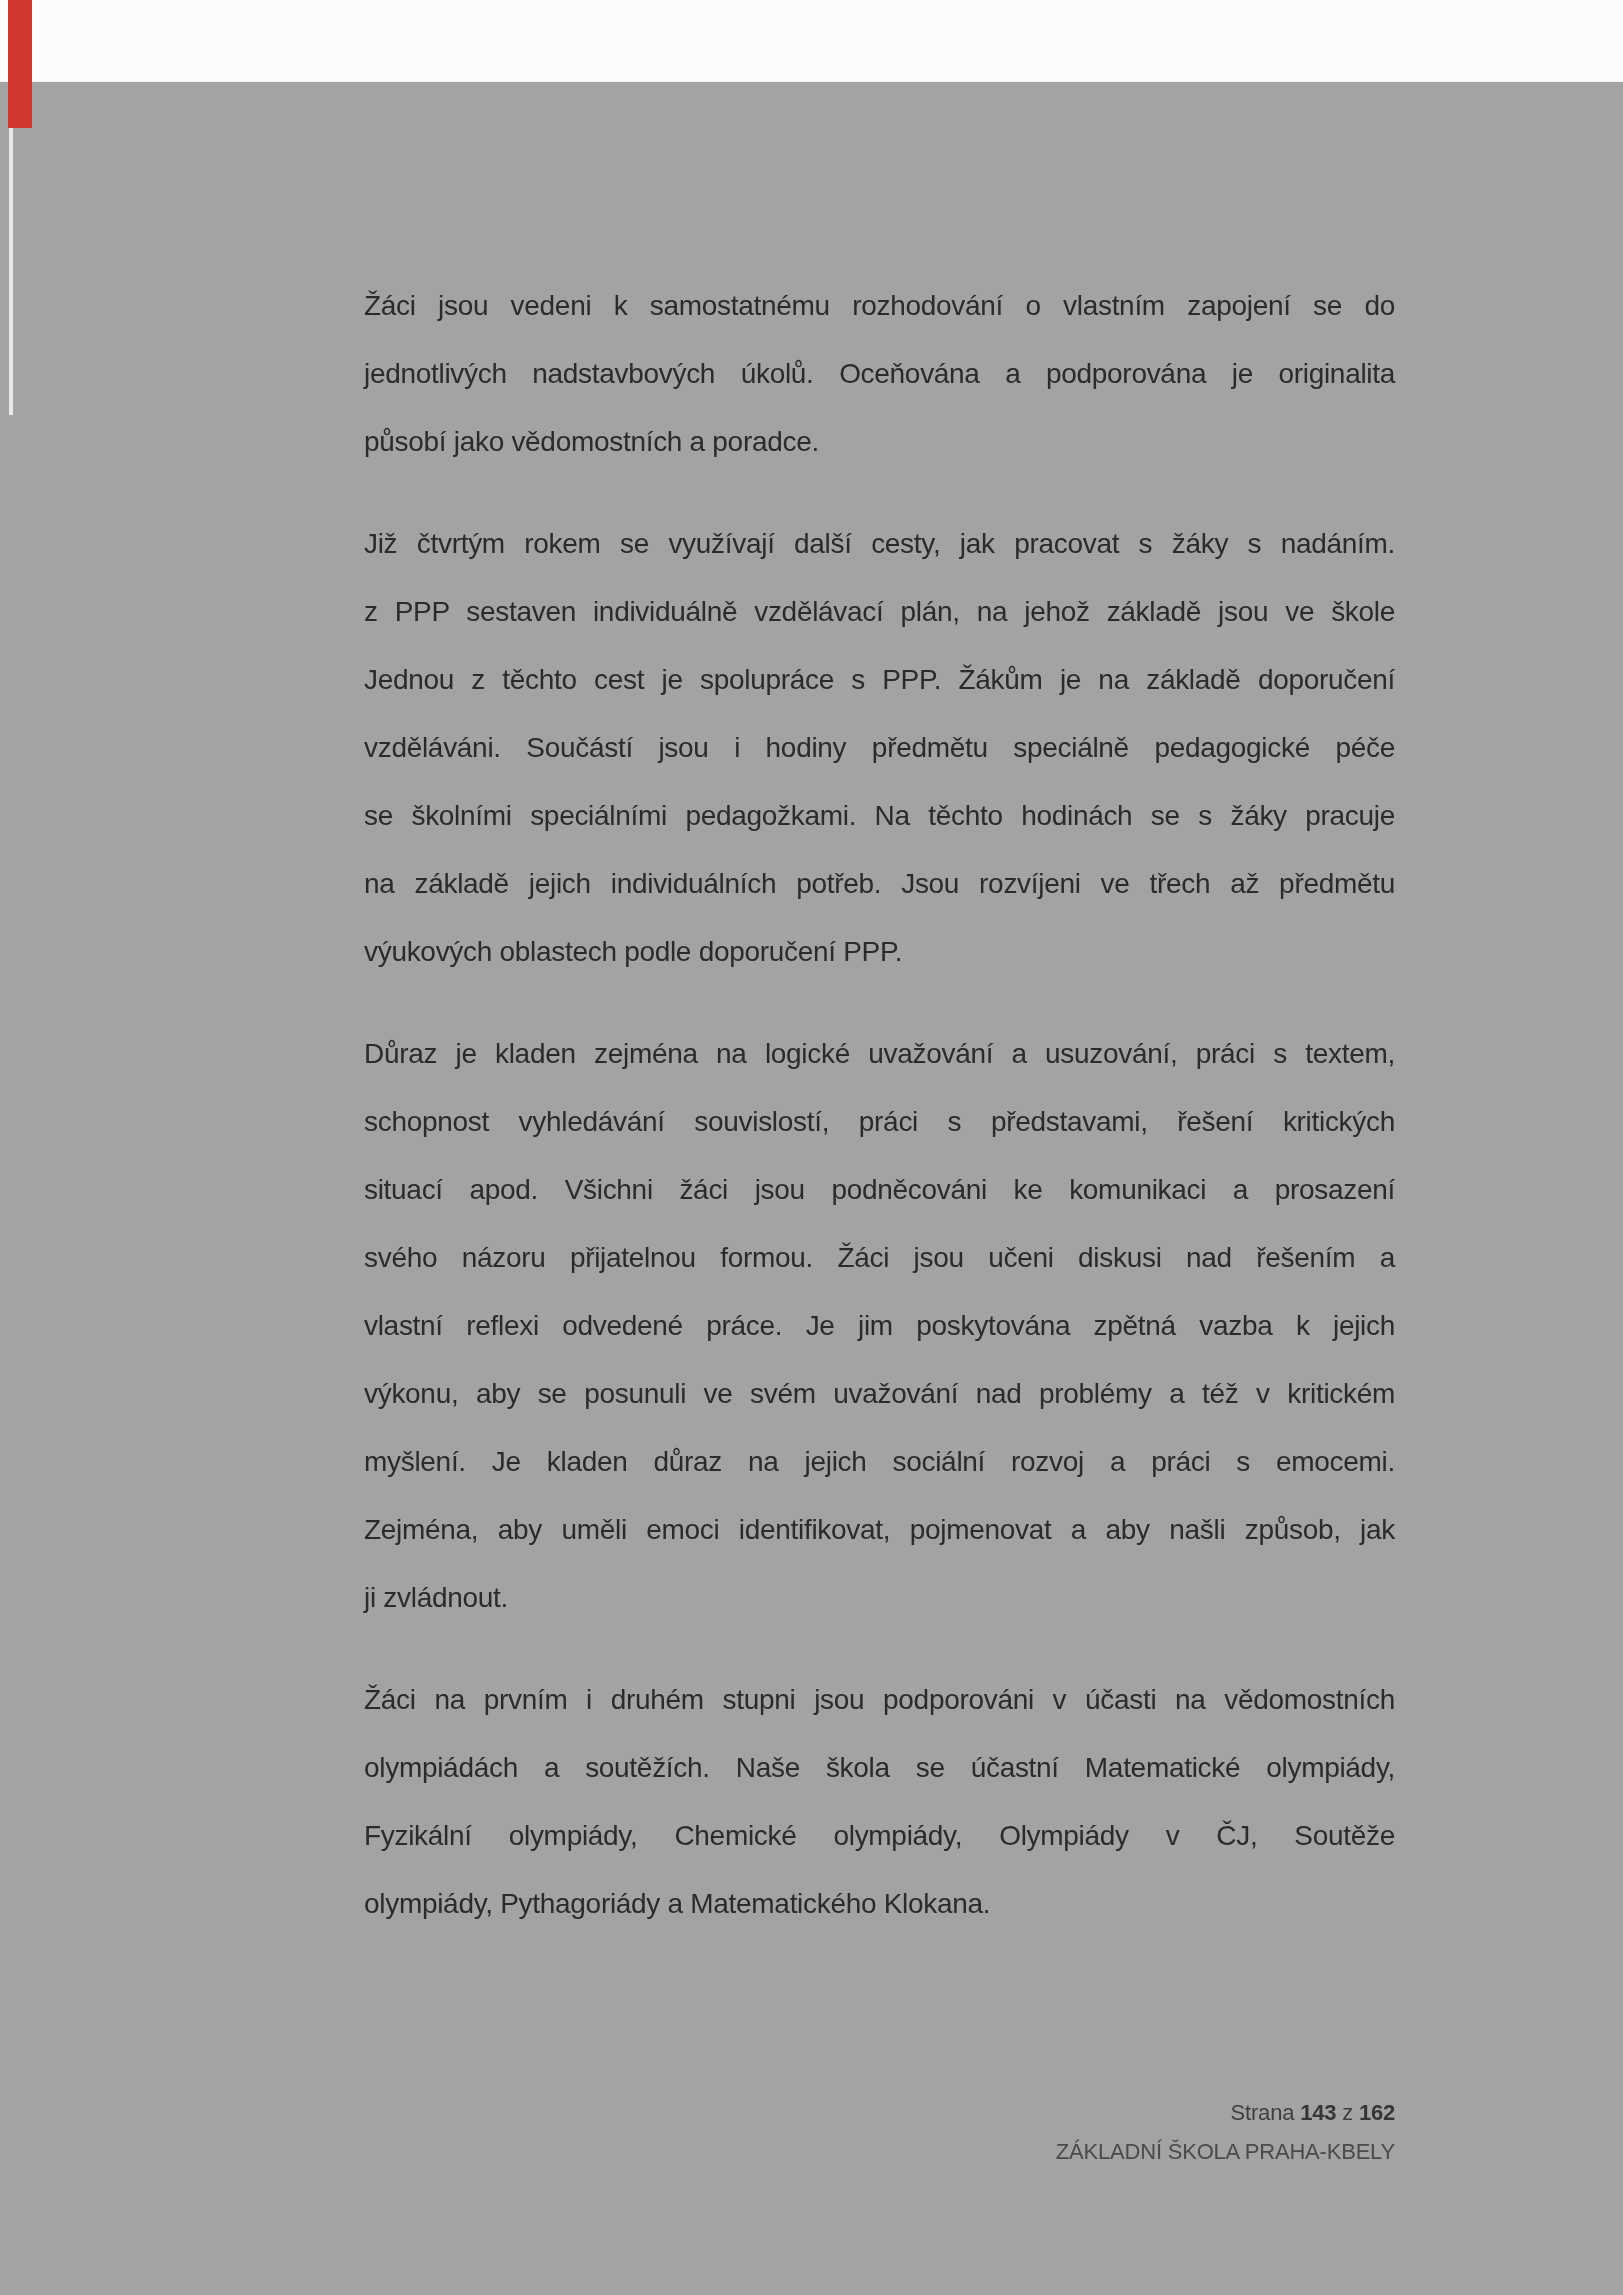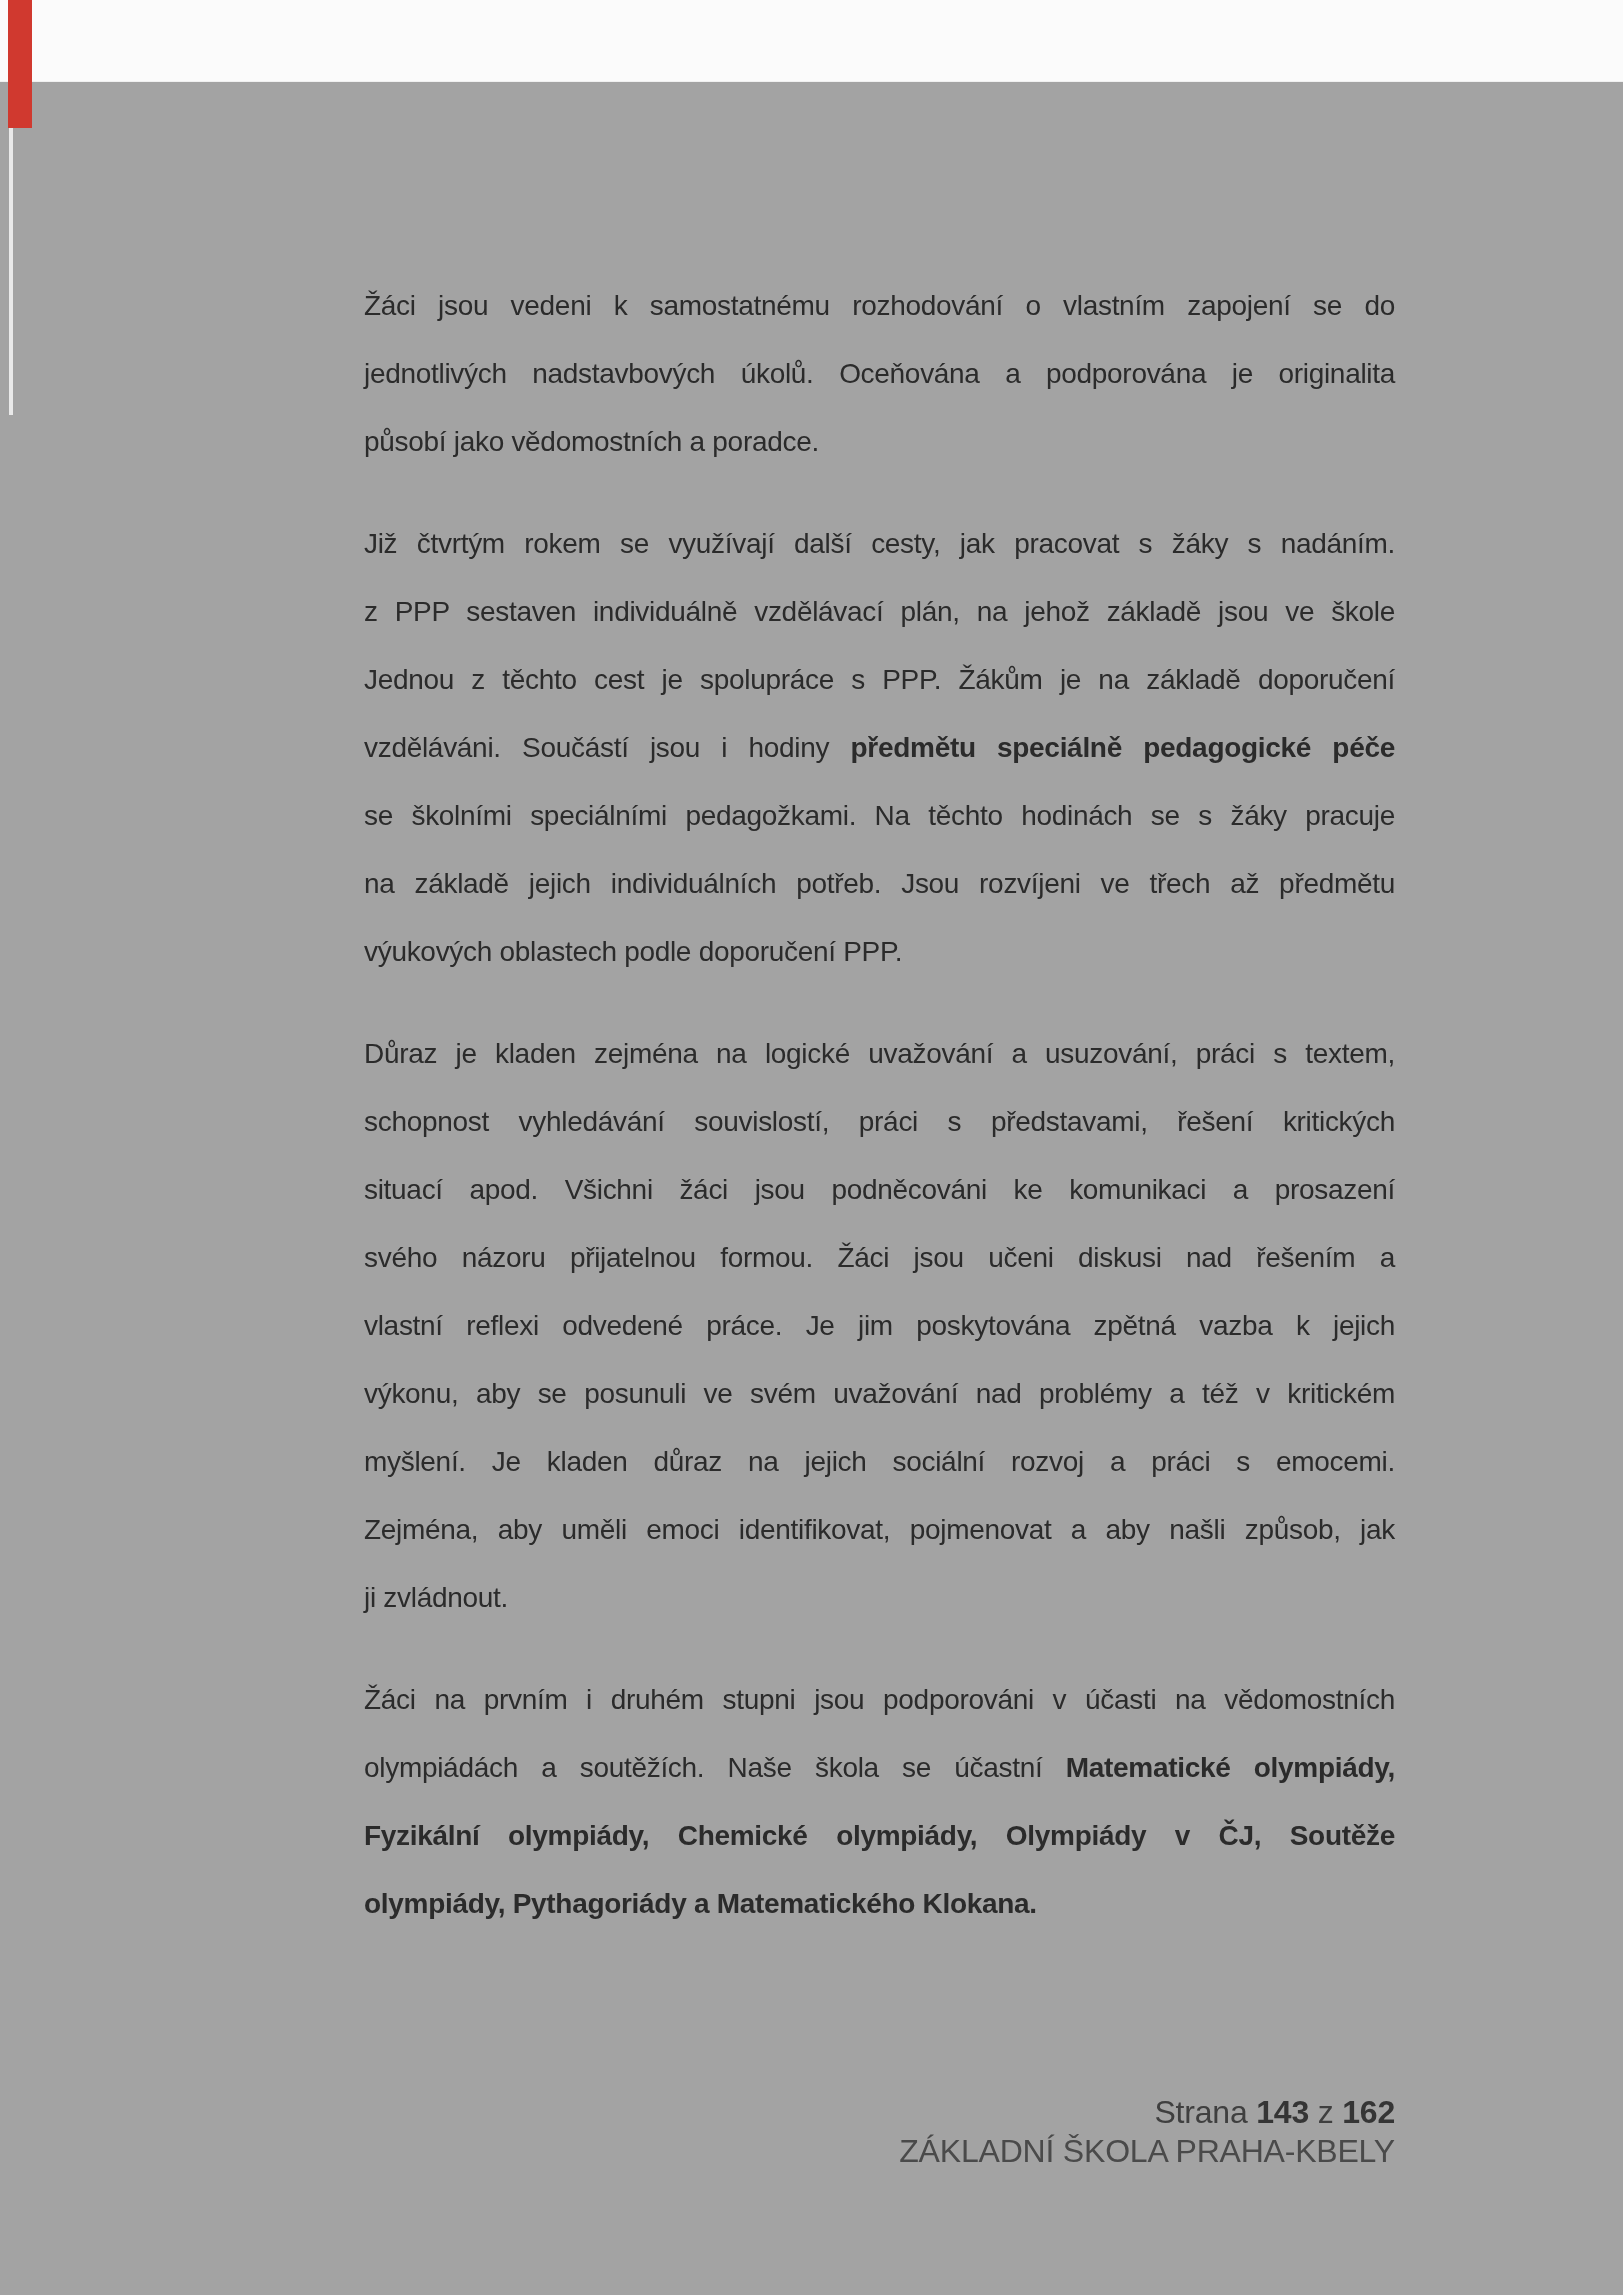--- a/index.html
+++ b/index.html
@@ -45,27 +45,27 @@
     letter-spacing: -0.3px;
   }
   .para { margin: 0 0 34px 0; }
   .line {
     line-height: 68px;
     text-align: justify;
     text-align-last: justify;
   }
   .line.last { text-align-last: left; }
   .run { }
-  .bold { font-weight: bold; }
+  .bold { font-weight: normal; }
   .footer {
     position: absolute;
     left: 364px; top: 2093px;
     width: 1031px;
     text-align: right;
-    font-size: 32px;
+    font-size: 22px;
     line-height: 39px;
     color: #3f3f3f;
     letter-spacing: -0.2px;
   }
   .footer .num { font-weight: bold; color: #353535; }
   .school-line { color: #4a4a4a; }
 </style>
 </head>
 <body>
 

